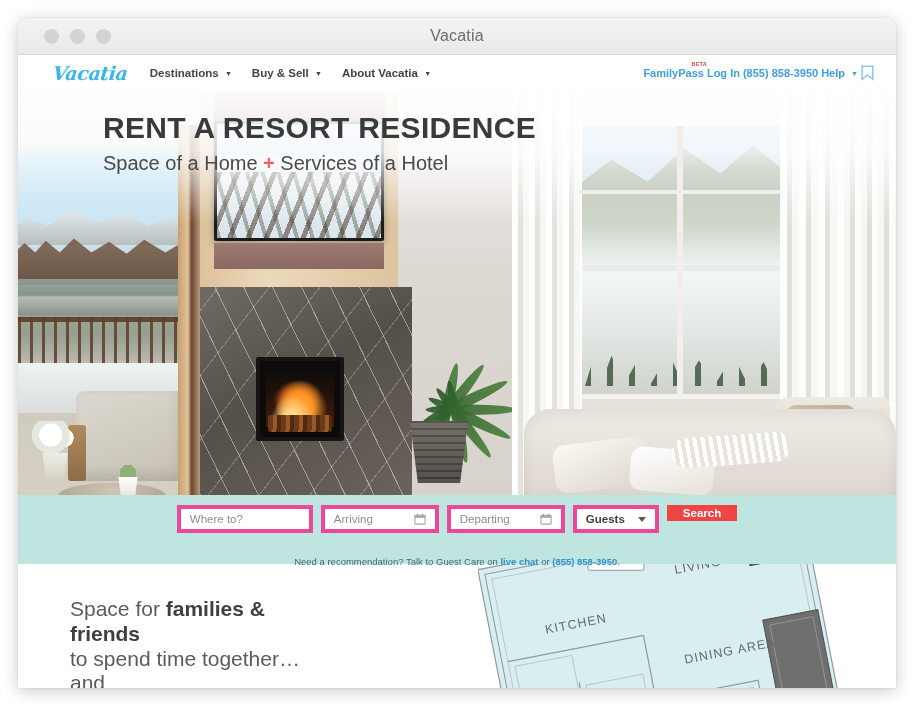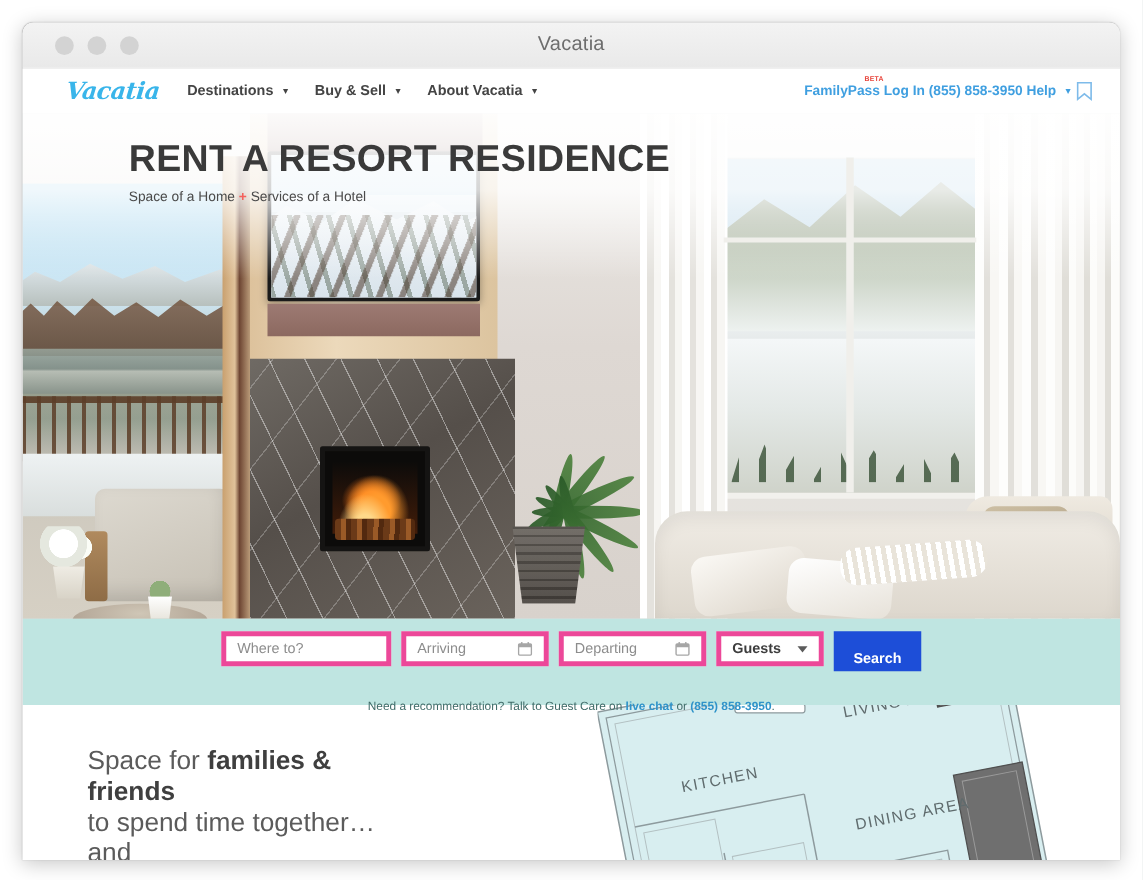--- a/index.html
+++ b/index.html
@@ -350,21 +350,21 @@
                 rgba(255,255,255,.82) 46%, rgba(255,255,255,0) 100%);
   }
   .hero-copy {
     position: absolute; left: 85px; top: 21px; z-index: 6;
   }
   .hero-title {
     font-size: 30px; font-weight: bold; color: #3a3a3a;
     letter-spacing: .3px; line-height: 1.05; margin: 0;
   }
   .hero-sub {
-    font-size: 11px; color: #4a4a4a; margin: 8px 0 0;
+    font-size: 20px; color: #4a4a4a; margin: 8px 0 0;
     font-weight: normal;
   }
   .plus { color: #f4615c; font-weight: bold; }
 
   
   .searchstrip {
     position: relative; z-index: 20;
     height: 69px;
     background: #bfe5e1;
     display: flex; flex-direction: column;
@@ -383,22 +383,22 @@
   .field.guests {
     width: 86px; color: #3d3d3d; font-weight: bold; cursor: pointer;
   }
   .cal { margin-left: auto; width: 12px; height: 12px; opacity: .62; }
   .sel-caret {
     margin-left: auto; width: 0; height: 0;
     border-left: 4px solid transparent; border-right: 4px solid transparent;
     border-top: 5px solid #5b5b5b;
   }
   .searchbtn {
-    background: #1d4ed8; color: #fff; border: none;
-    height: 16px; padding: 16px 16px;
+    background: #ef4444; color: #fff; border: none;
+    height: 16px; padding: 0 16px;
     font-size: 11.5px; font-weight: bold;
     font-family: "Liberation Sans", sans-serif;
     cursor: pointer;
   }
   .helpline {
     margin-top: 23px; font-size: 9.5px; color: #3f6b68;
   }
   .helpline a { color: #2f93c9; font-weight: bold; text-decoration: none; cursor: pointer; }
 
   

